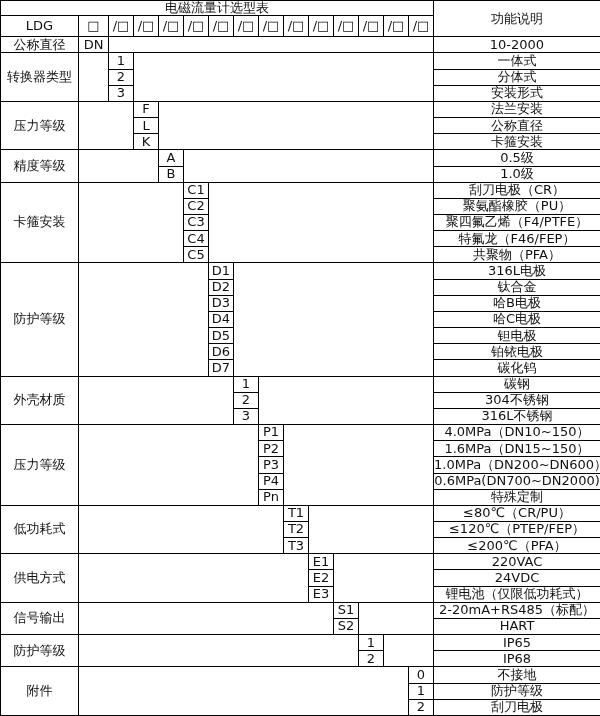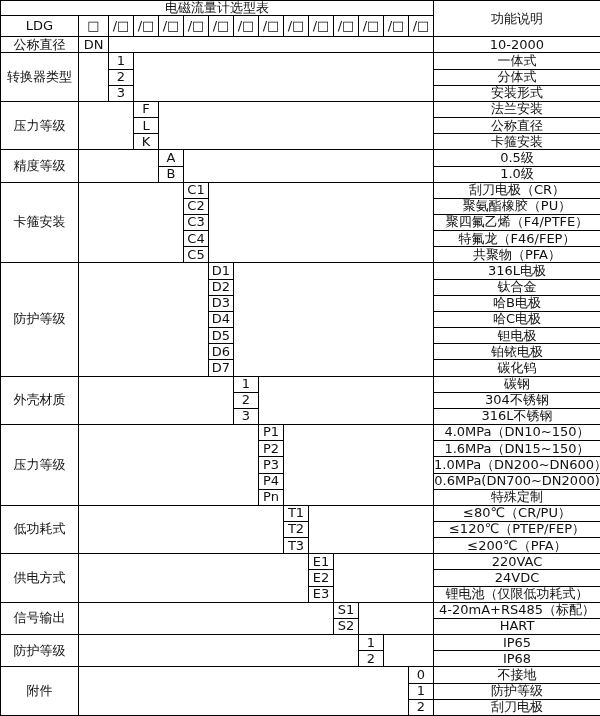--- a/index.html
+++ b/index.html
@@ -250,21 +250,21 @@
         </tr>
         <tr>
           <td class="code-cell">E3</td>
           <td class="desc-cell">锂电池（仅限低功耗式）</td>
         </tr>
         <tr>
           <td class="group-label" rowspan="2">信号输出</td>
           <td class="spacer-cell" colspan="10" rowspan="2"></td>
           <td class="code-cell">S1</td>
           <td class="spacer-cell" colspan="3" rowspan="2"></td>
-          <td class="desc-cell">4-20mA+RS485（标配）</td>
+          <td class="desc-cell">2-20mA+RS485（标配）</td>
         </tr>
         <tr>
           <td class="code-cell">S2</td>
           <td class="desc-cell">HART</td>
         </tr>
         <tr>
           <td class="group-label" rowspan="2">防护等级</td>
           <td class="spacer-cell" colspan="11" rowspan="2"></td>
           <td class="code-cell">1</td>
           <td class="spacer-cell" colspan="2" rowspan="2"></td>

